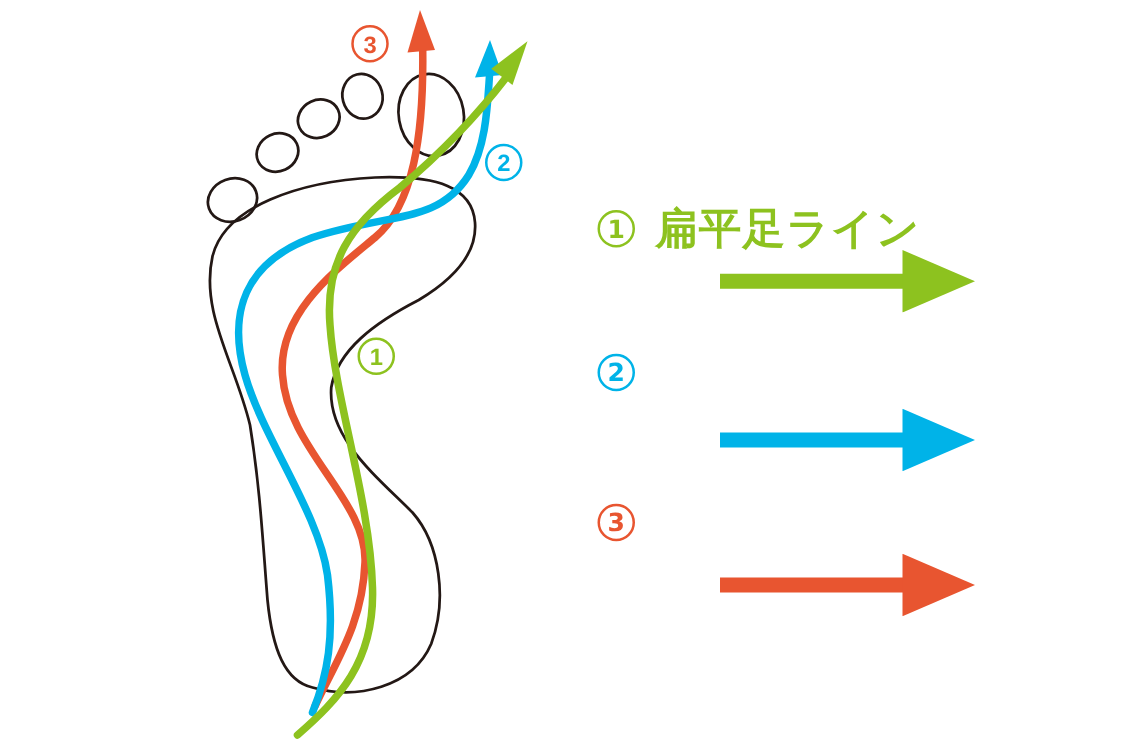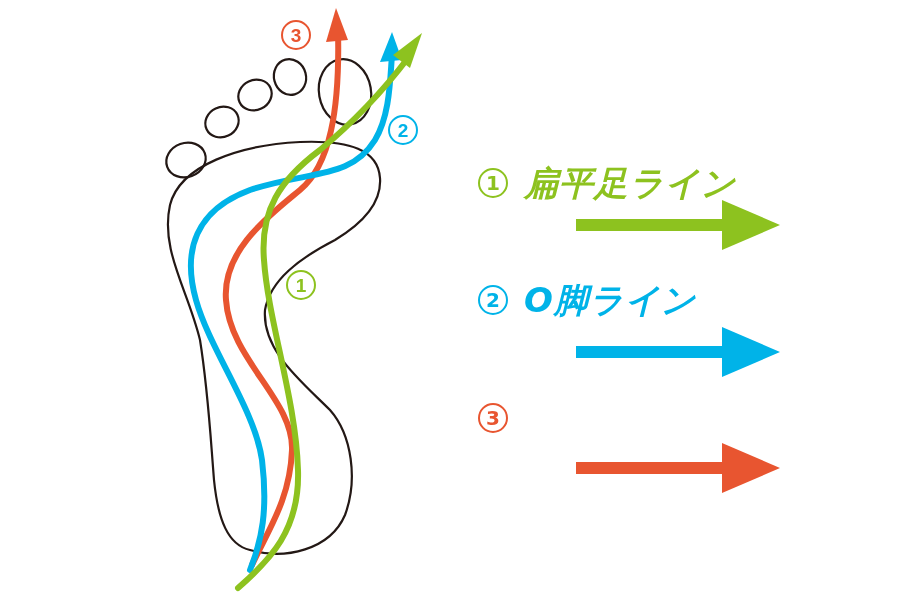--- a/index.html
+++ b/index.html
@@ -3,21 +3,21 @@
   <meta charset="utf-8">
   <style>
     html, body { margin: 0; padding: 0; background: #ffffff; }
     body { width: 900px; height: 600px; position: relative; overflow: hidden;
            font-family: "DejaVu Sans", "Liberation Sans", sans-serif; }
     #diagram { position: absolute; left: 0; top: 0; width: 900px; height: 600px; }
     .legend-row { position: absolute; left: 478px; display: flex; align-items: center; }
     .legend-num { width: 30px; height: 30px; border-radius: 50%; box-sizing: border-box;
                   border: 2px solid currentColor; display: flex; align-items: center;
                   justify-content: center; font-weight: bold; font-size: 20px; line-height: 1; }
-    .legend-label { margin-left: 16px; font-weight: bold; font-size: 34px; letter-spacing: 1px; line-height: 1; font-style: italic; }
+    .legend-label { margin-left: 16px; font-weight: bold; font-size: 34px; letter-spacing: 1px; line-height: 1; }
     .legend-arrow { position: absolute; left: 576px; width: 204px; height: 50px; }
   </style>
 </head>
 <body>
 
 <svg id="diagram" viewBox="0 0 900 600" xmlns="http://www.w3.org/2000/svg">
   <g fill="none" stroke="#231815" stroke-width="2.2">
 
     <path d="M 250 550
          C 228 545, 218 520, 214 480
@@ -71,21 +71,20 @@
   <span class="legend-num">1</span>
   <span class="legend-label">扁平足ライン</span>
 </div>
 <svg class="legend-arrow" style="top:200px;" viewBox="0 0 204 50">
   <rect x="0" y="19" width="150" height="12" fill="#8dc21f"></rect>
   <polygon points="146,0 204,25 146,50" fill="#8dc21f"></polygon>
 </svg>
 
 <div class="legend-row" style="top:283px; color:#00b3e8;">
   <span class="legend-num">2</span>
-  <span class="legend-label">O脚ライン</span>
 </div>
 <svg class="legend-arrow" style="top:327px;" viewBox="0 0 204 50">
   <rect x="0" y="19" width="150" height="12" fill="#00b3e8"></rect>
   <polygon points="146,0 204,25 146,50" fill="#00b3e8"></polygon>
 </svg>
 
 <div class="legend-row" style="top:403px; color:#e85530;">
   <span class="legend-num">3</span>
 </div>
 <svg class="legend-arrow" style="top:443px;" viewBox="0 0 204 50">

